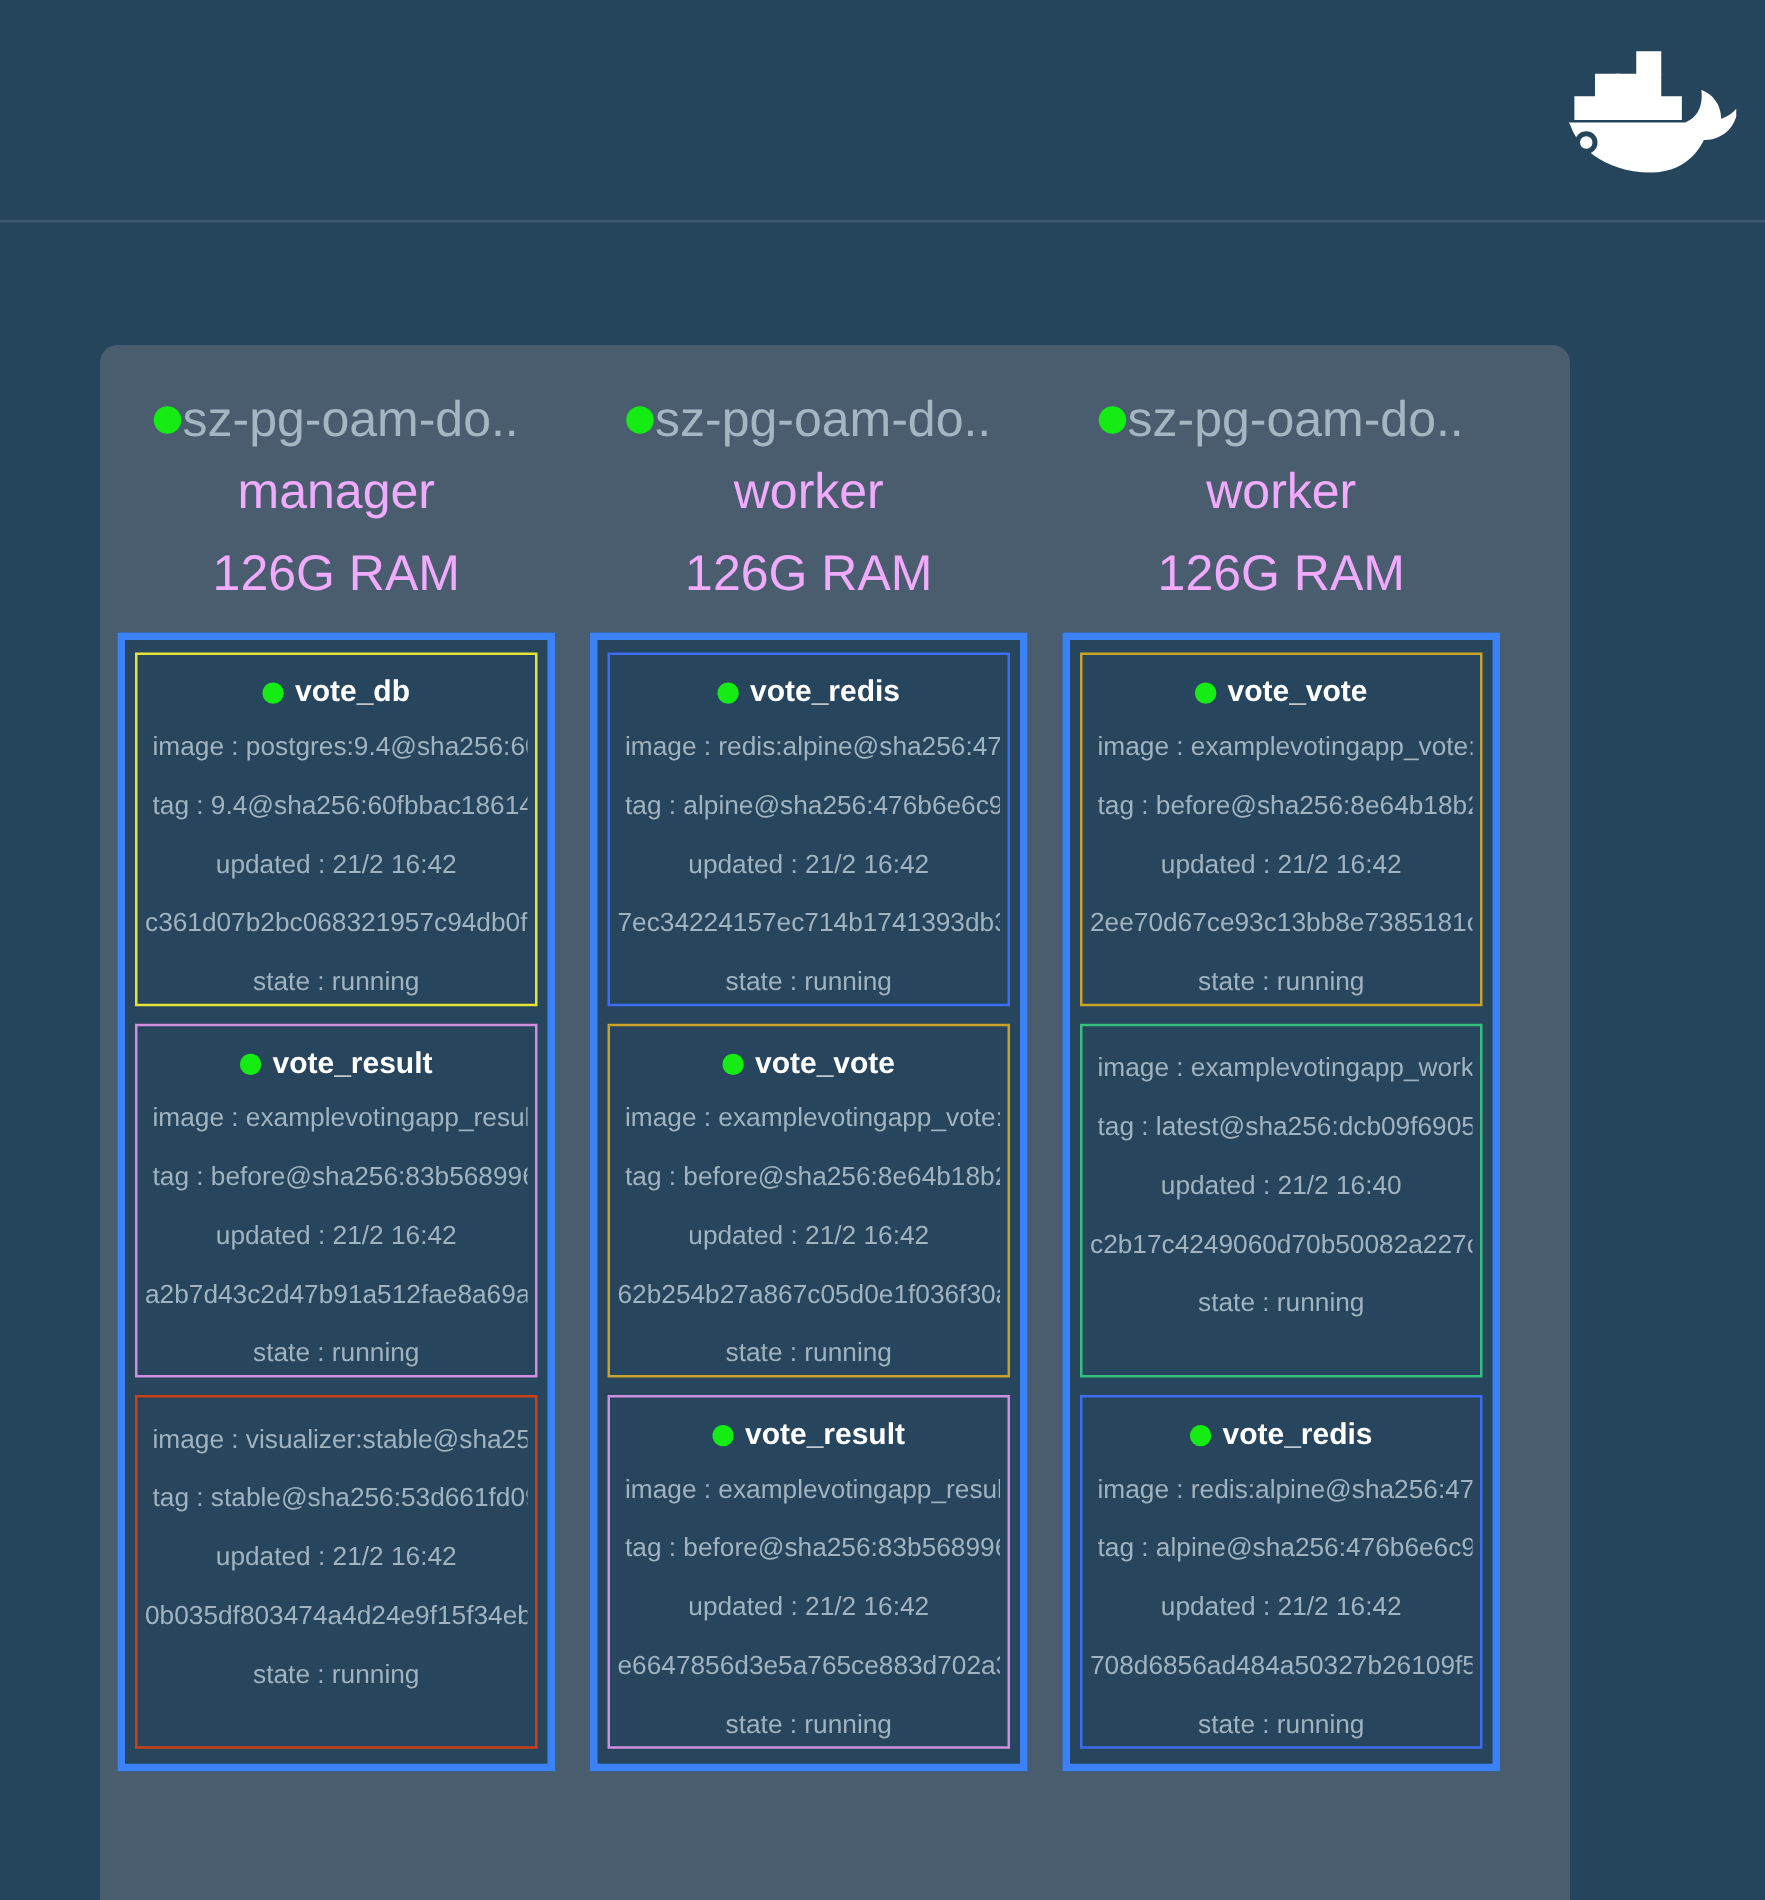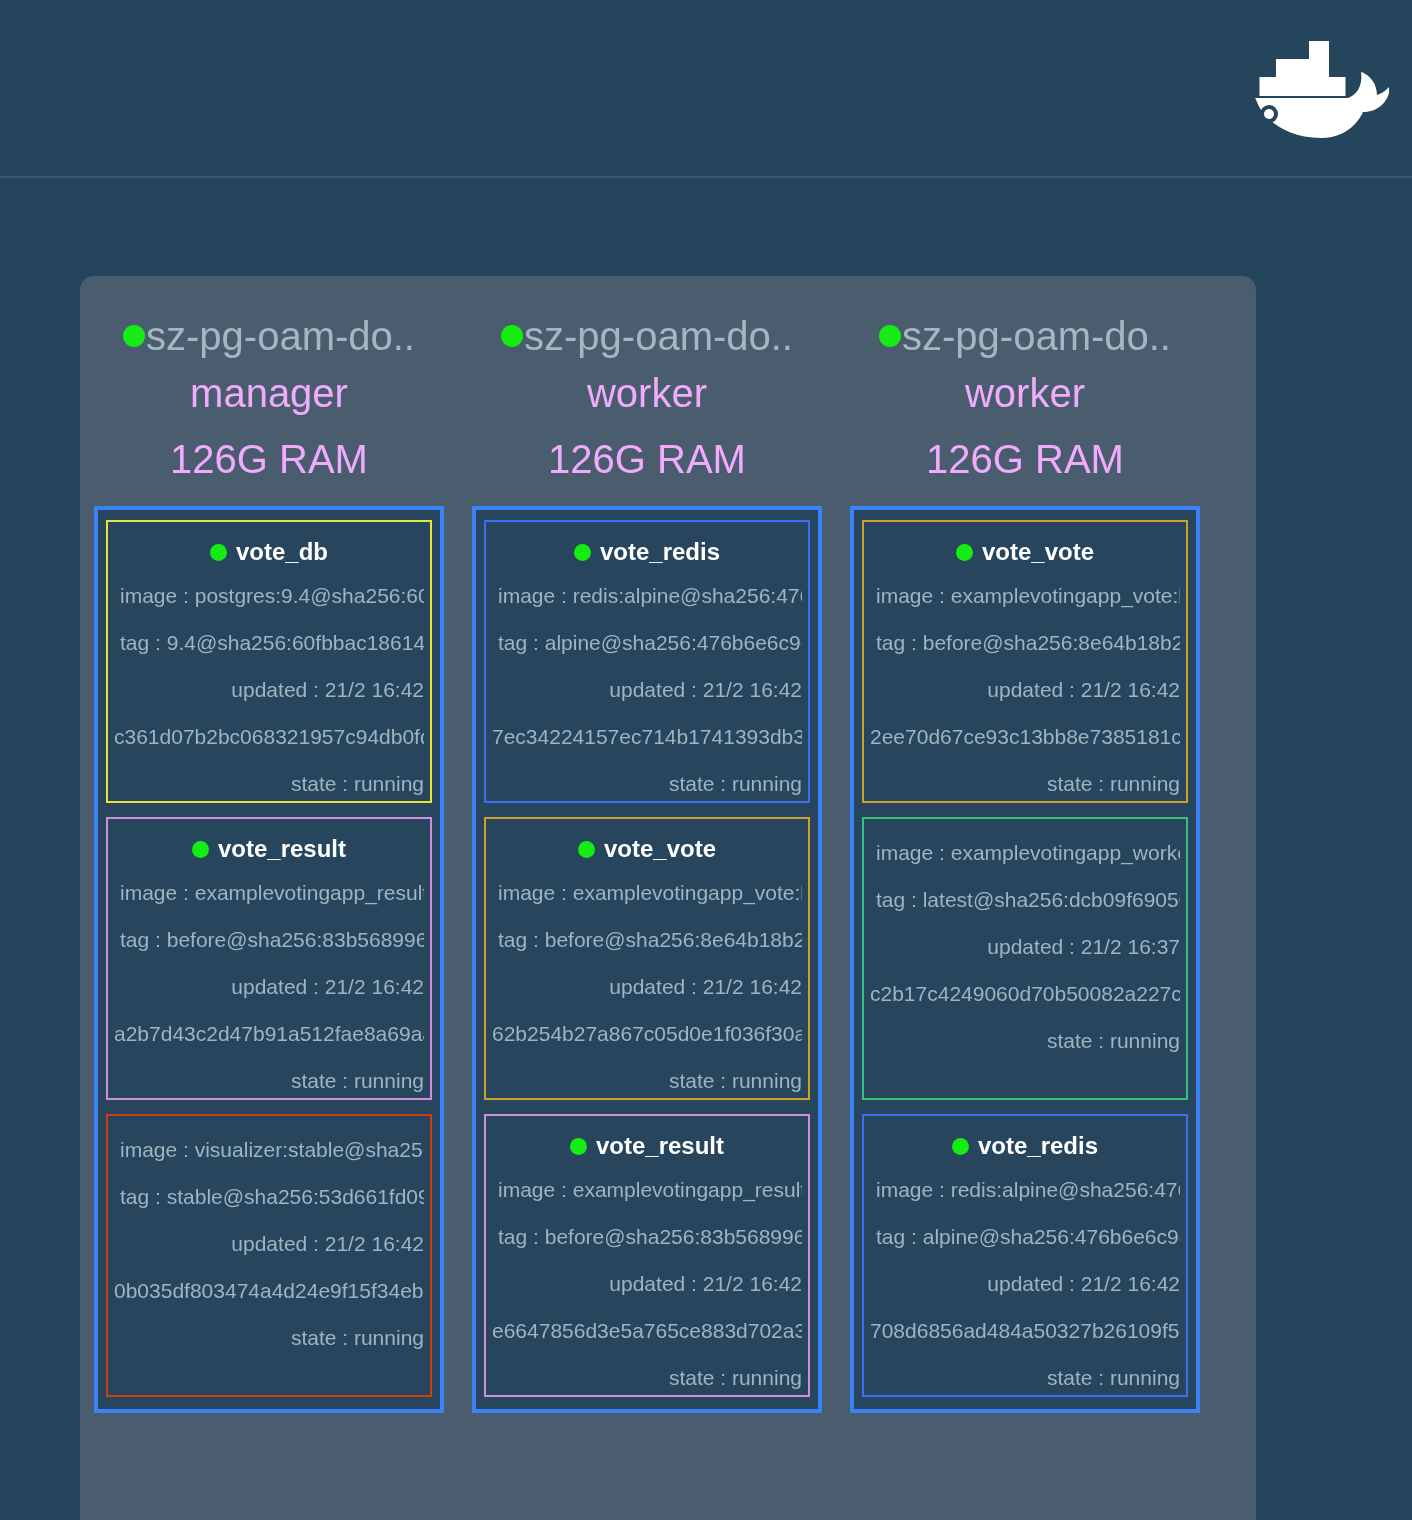--- a/index.html
+++ b/index.html
@@ -81,21 +81,21 @@
   .node-ram {
     font-size: 40px;
     line-height: 66px;
     color: #f0abfc;
     text-align: center;
   }
 
   .node-body {
     margin: 14px 14px 0 14px;
     background: #27455c;
-    border: 4px solid #3b82f6;
+    border: 6px solid #3b82f6;
     box-sizing: border-box;
     padding: 10px 8px 12px 8px;
     min-height: 898px;
   }
 
   
   .card {
     background: #27455c;
     border: 2px solid #888;
     box-sizing: border-box;
@@ -125,21 +125,21 @@
     border-radius: 50%;
     background: #14ec14;
     display: inline-block;
     flex: 0 0 auto;
   }
 
   .card-line {
     font-size: 21px;
     line-height: 47px;
     color: #9fb3c0;
-    text-align: right;
+    text-align: center;
     white-space: nowrap;
     overflow: hidden;
   }
   .card-line.left { text-align: left; padding-left: 6px; }
 </style>
 </head>
 <body>
 
 <div class="app-header">
   <div class="docker-logo">
@@ -270,21 +270,21 @@
           </div>
           <div class="card-line left">image : examplevotingapp_vote:befo</div>
           <div class="card-line left">tag : before@sha256:8e64b18b2c87d</div>
           <div class="card-line">updated : 21/2 16:42</div>
           <div class="card-line">2ee70d67ce93c13bb8e7385181cdde</div>
           <div class="card-line">state : running</div>
         </div>
         <div class="card" style="border-color: rgb(53, 192, 126);">
           <div class="card-line left">image : examplevotingapp_worker:la</div>
           <div class="card-line left">tag : latest@sha256:dcb09f69050c95</div>
-          <div class="card-line">updated : 21/2 16:37</div>
+          <div class="card-line">updated : 21/2 16:40</div>
           <div class="card-line">c2b17c4249060d70b50082a227ca86</div>
           <div class="card-line">state : running</div>
         </div>
         <div class="card" style="border-color: rgb(61, 109, 240);">
           <div class="card-title">
             <span class="task-dot"></span>
             <span>vote_redis</span>
           </div>
           <div class="card-line left">image : redis:alpine@sha256:476b6e</div>
           <div class="card-line left">tag : alpine@sha256:476b6e6c9e9dd</div>

